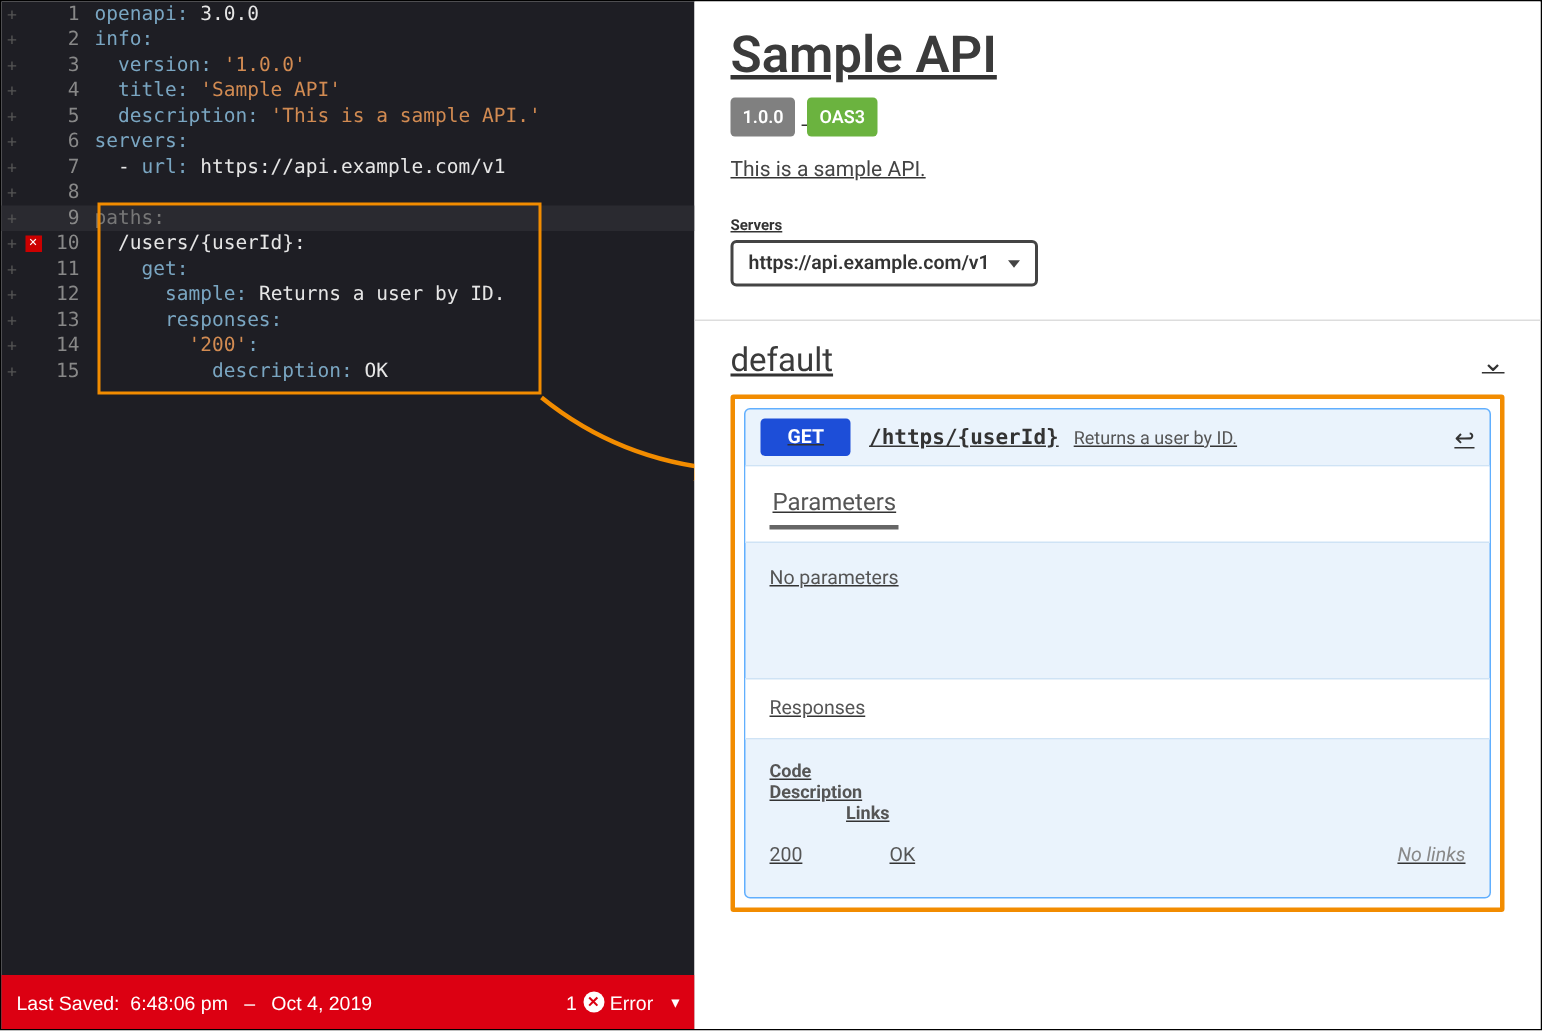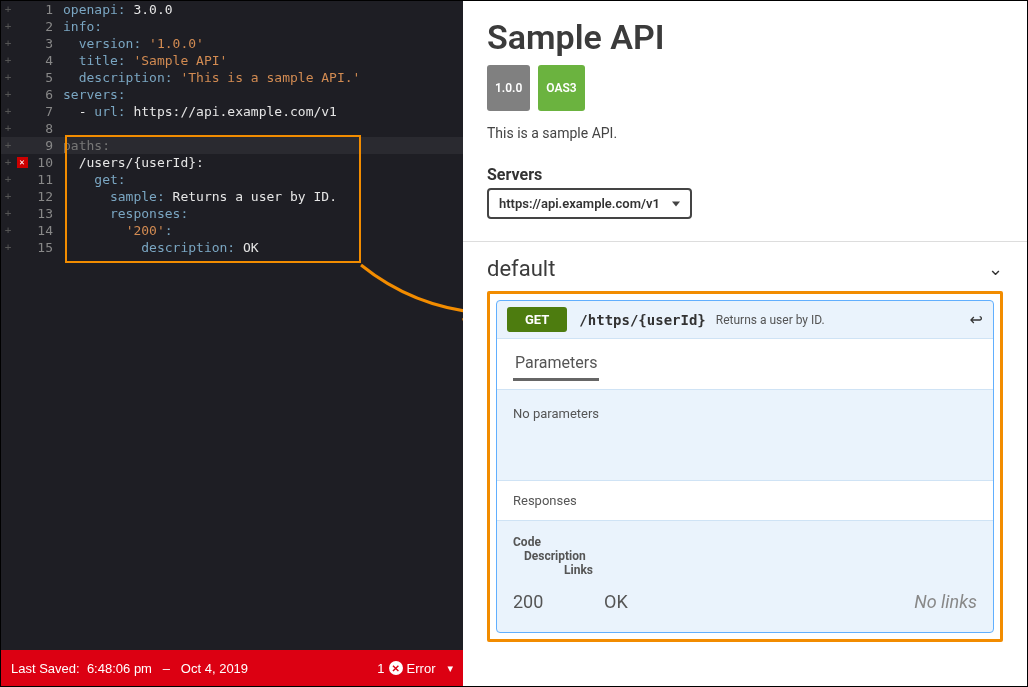--- a/index.html
+++ b/index.html
@@ -19,53 +19,53 @@
   .k-str { color: #d28b52; }
   .k-val { color: #e6e6e6; }
   .k-cmt { color: #777; }
   .highlight-box { position:absolute; border:2px solid #f28c00; pointer-events:none; }
   .arrow { position:absolute; pointer-events:none; }
   .statusbar { height: 36px; background:#dc0012; color:#fff; display:flex; align-items:center; padding:0 10px; font-size:13px; font-family:-apple-system,sans-serif; }
   .statusbar .spacer { flex:1; }
   .err-circle { width:14px; height:14px; border-radius:50%; background:#fff; color:#dc0012; display:inline-flex; align-items:center; justify-content:center; font-size:10px; font-weight:bold; margin:0 4px; }
   .chev { margin-left:12px; font-size:11px; }
   
-  .docs { flex:1; background:#fff; color:#333; overflow:auto; padding:16px 24px 24px 24px; position:relative; }
+  .docs { flex:1; background:#fff; color:#333; overflow:auto; padding:16px 24px 24px 24px; position:relative;text-decoration:underline; }
   .docs h1 { font-size:34px; font-weight:600; color:#3b3b3b; margin-bottom:8px; }
   .badges { margin-bottom:14px; }
-  .badge { display:inline-block; padding:16px 8px; border-radius:3px; font-size:12px; font-weight:600; color:#fff; margin-right:4px; }
+  .badge { display:inline-block; padding:6px 8px; border-radius:3px; font-size:12px; font-weight:600; color:#fff; margin-right:4px; }
   .badge.ver { background:#808080; }
   .badge.oas { background:#6bb33f; }
   .desc { font-size:14px; color:#444; margin-bottom:24px; }
-  .servers-lbl { font-size:16px; font-weight:700; color:#333; margin-bottom:4px; }
+  .servers-lbl { font-size:10px; font-weight:700; color:#333; margin-bottom:4px; }
   .server-select { border:2px solid #444; border-radius:4px; padding:6px 30px 6px 10px; font-size:13px; font-weight:600; background:#fff; position:relative; display:inline-block; cursor:pointer; }
   .server-select::after { content:""; position:absolute; right:10px; top:50%; transform:translateY(-50%); border-left:4px solid transparent; border-right:4px solid transparent; border-top:5px solid #444; }
   .hr { border:none; border-top:1px solid #ddd; margin:22px -24px 14px -24px; }
   .section-head { display:flex; align-items:center; justify-content:space-between; margin-bottom:10px; cursor:pointer; }
   .section-head h3 { font-size:22px; font-weight:400; color:#3b3b3b; }
   .chev-down { font-size:18px; }
   .op-wrap { border:3px solid #f28c00; border-radius:2px; padding:6px; }
   .op-block { border:1px solid #61affe; border-radius:4px; background:#eaf3fc; }
   .op-summary { display:flex; align-items:center; padding:6px 10px; cursor:pointer; }
-  .method { background:#4d7c0f; color:#fff; font-weight:700; font-size:13px; padding:5px 18px; border-radius:3px; margin-right:12px; }
+  .method { background:#1d4ed8; color:#fff; font-weight:700; font-size:13px; padding:5px 18px; border-radius:3px; margin-right:12px; }
   .path { font-family:monospace; font-weight:700; font-size:14px; color:#333; margin-right:10px; }
   .summ { font-size:12px; color:#555; flex:1; }
   .collapse-ic { font-size:16px; }
   .op-body { border-top:1px solid #cfe3f5; }
   .params-bar { display:flex; align-items:center; justify-content:space-between; padding:8px 16px; background:#fff; border-bottom:1px solid #cfe3f5; }
   .params-tab { font-size:16px; color:#555; padding:6px 2px; border-bottom:3px solid #666; }
   .try-btn { border:2px solid #777; background:#fff; padding:5px 20px; font-size:13px; font-weight:600; cursor:pointer; border-radius:2px; }
   .noparams { padding:16px; font-size:13px; color:#555; min-height:90px; }
   .resp-bar { padding:12px 16px; background:#fff; border-top:1px solid #cfe3f5; border-bottom:1px solid #cfe3f5; font-size:13px; color:#555; }
   .resp-table { padding:14px 16px 20px 16px; }
   .resp-head { display:flex; font-size:12px; font-weight:700; color:#555; margin-bottom:14px;flex-direction:column; }
   .col-code { width:80px; }
-  .col-desc { flex:1;margin-left:11px; }
+  .col-desc { flex:1; }
   .col-links { width:80px; text-align:right; }
-  .resp-row { display:flex; font-size:18px; color:#555; align-items:flex-start; }
+  .resp-row { display:flex; font-size:13px; color:#555; align-items:flex-start; }
   .resp-row .col-links { font-style:italic; color:#888; }
 </style>
 </head>
 <body>
 
 <div class="app">
 
   <div class="editor">
     <div class="code-area" id="code-area">
         <div class="line">

